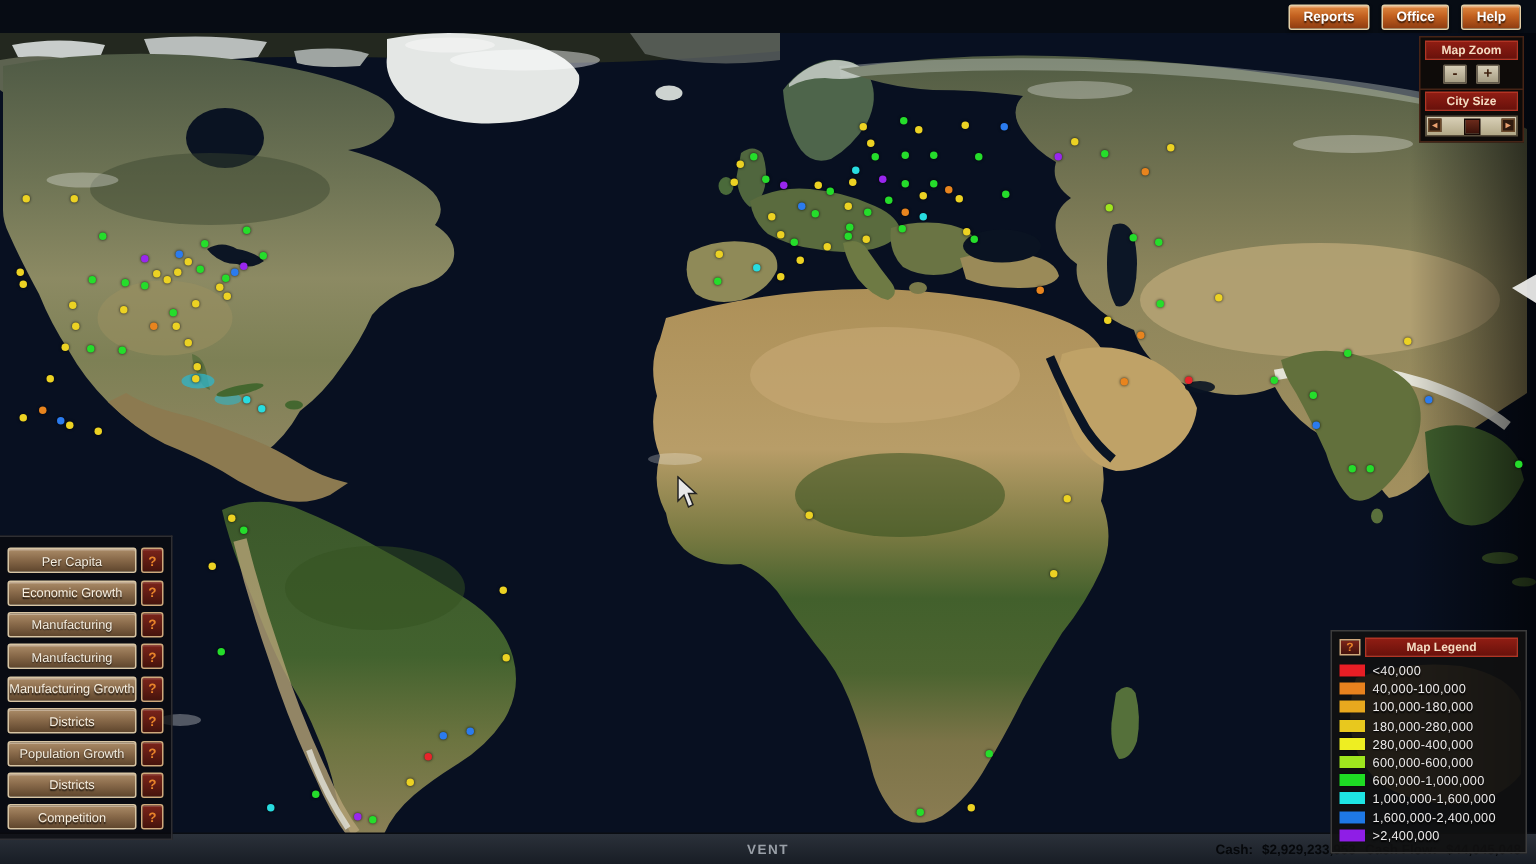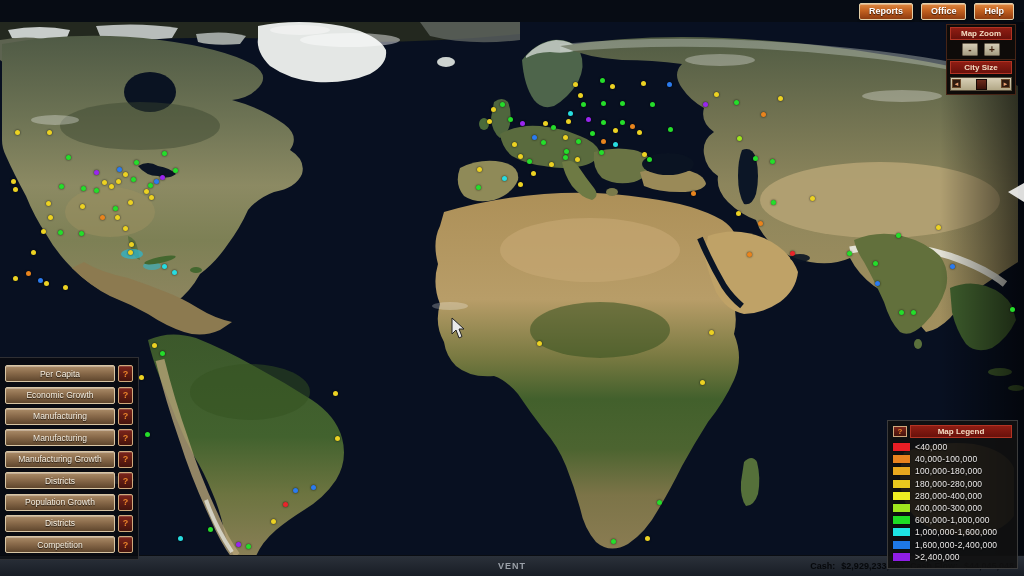--- a/index.html
+++ b/index.html
@@ -40,21 +40,21 @@
   .slider{position:relative;height:12px;margin-top:3px;
     background:linear-gradient(180deg,#d9d0b7,#b2a887);border:1px solid #584e3c;}
   .sl-arrow{position:absolute;top:1px;width:9px;height:9px;background:#2e1a0f;
     border:1px solid #6b4a2b;color:#e8a070;font-size:6px;line-height:9px;
     text-align:center;padding:0;cursor:pointer;font-family:inherit;}
   .sl-arrow.left{left:1px;} .sl-arrow.right{right:1px;}
   .sl-handle{position:absolute;left:42%;top:1px;width:9px;height:9px;
     background:linear-gradient(180deg,#6b2a1b,#3a1109);border:1px solid #160905;cursor:grab;}
 
   
-  .sidebar{position:absolute;left:0;top:357px;bottom:16px;width:139px;z-index:6;
+  .sidebar{position:absolute;left:0;top:357px;bottom:16px;width:115px;z-index:6;
     background:rgba(10,10,13,.74);border:1px solid #2f2f33;border-left:none;
     padding-top:5px;box-sizing:border-box;}
   .side-row{display:flex;gap:3px;padding:0 5px;height:21.4px;align-items:center;}
   .side-btn{flex:1;height:17px;border:1px solid #d8c5a4;border-radius:2px;
     background:linear-gradient(180deg,#ab8c68 0%,#8a6b4b 45%,#5f462d 100%);
     color:#f6efe1;font-size:8.5px;font-family:inherit;
     text-shadow:0 1px 1px rgba(0,0,0,.8);
     box-shadow:inset 0 1px 0 rgba(255,255,255,.3);cursor:pointer;padding:0;}
   .q-btn{width:15px;height:17px;border:1px solid #cfa97c;border-radius:2px;
     background:linear-gradient(180deg,#7c241a,#45130c);color:#e8832a;
@@ -447,21 +447,21 @@
       <div class="legend-row">
         <span class="swatch" style="background-color: rgb(232, 200, 30);"></span>
         <span class="legend-label">180,000-280,000</span>
       </div>
       <div class="legend-row">
         <span class="swatch" style="background-color: rgb(238, 238, 34);"></span>
         <span class="legend-label">280,000-400,000</span>
       </div>
       <div class="legend-row">
         <span class="swatch" style="background-color: rgb(159, 230, 30);"></span>
-        <span class="legend-label">400,000-300,000</span>
+        <span class="legend-label">600,000-600,000</span>
       </div>
       <div class="legend-row">
         <span class="swatch" style="background-color: rgb(30, 220, 36);"></span>
         <span class="legend-label">600,000-1,000,000</span>
       </div>
       <div class="legend-row">
         <span class="swatch" style="background-color: rgb(30, 228, 228);"></span>
         <span class="legend-label">1,000,000-1,600,000</span>
       </div>
       <div class="legend-row">

